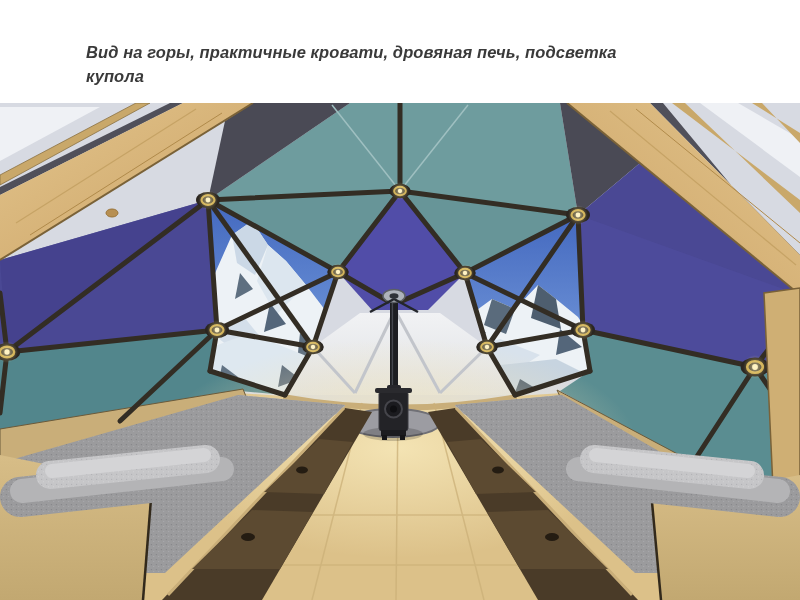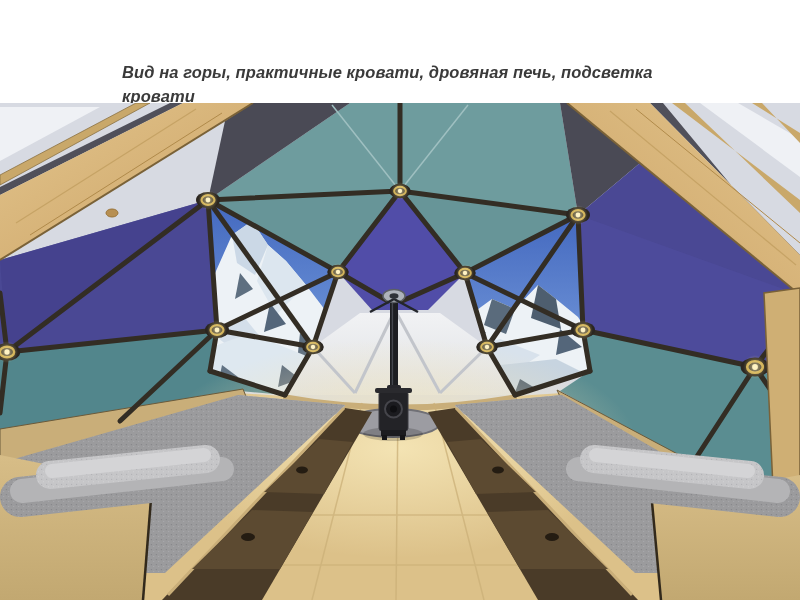--- a/index.html
+++ b/index.html
@@ -1,29 +1,29 @@
 <!DOCTYPE html>
 <html><head>
 <meta charset="utf-8">
 <style>
   html,body{margin:0;padding:0;background:#ffffff;width:800px;height:600px;overflow:hidden;}
   .slide{position:relative;width:800px;height:600px;background:#ffffff;font-family:"Liberation Sans",sans-serif;}
-  .caption{box-sizing:border-box;height:103px;padding:60px 40px 0 86px;color:#3a3a3a;
-           font-style:italic;font-weight:700;font-size:16.5px;line-height:24px;letter-spacing:.1px;margin-left:36px;}
+  .caption{box-sizing:border-box;height:103px;padding:40px 40px 0 86px;color:#3a3a3a;
+           font-style:italic;font-weight:700;font-size:16.5px;line-height:24px;letter-spacing:.1px;}
   .caption div{white-space:nowrap;}
   svg{display:block;}
 </style>
 </head>
 <body>
 
 <div class="slide">
 
   <div class="caption">
     <div>Вид на горы, практичные кровати, дровяная печь, подсветка</div>
-    <div>кровати</div>
+    <div>купола</div>
   </div>
 
   <svg width="800" height="497" viewBox="0 0 800 497">
     <defs>
       <radialGradient id="glow" cx="50%" cy="50%" r="50%">
         <stop offset="0%" stop-color="#FFF6CE" stop-opacity="0.95"></stop>
         <stop offset="60%" stop-color="#FFE89A" stop-opacity="0.35"></stop>
         <stop offset="100%" stop-color="#FFE89A" stop-opacity="0"></stop>
       </radialGradient>
       <radialGradient id="floorGlow" cx="50%" cy="50%" r="50%">

